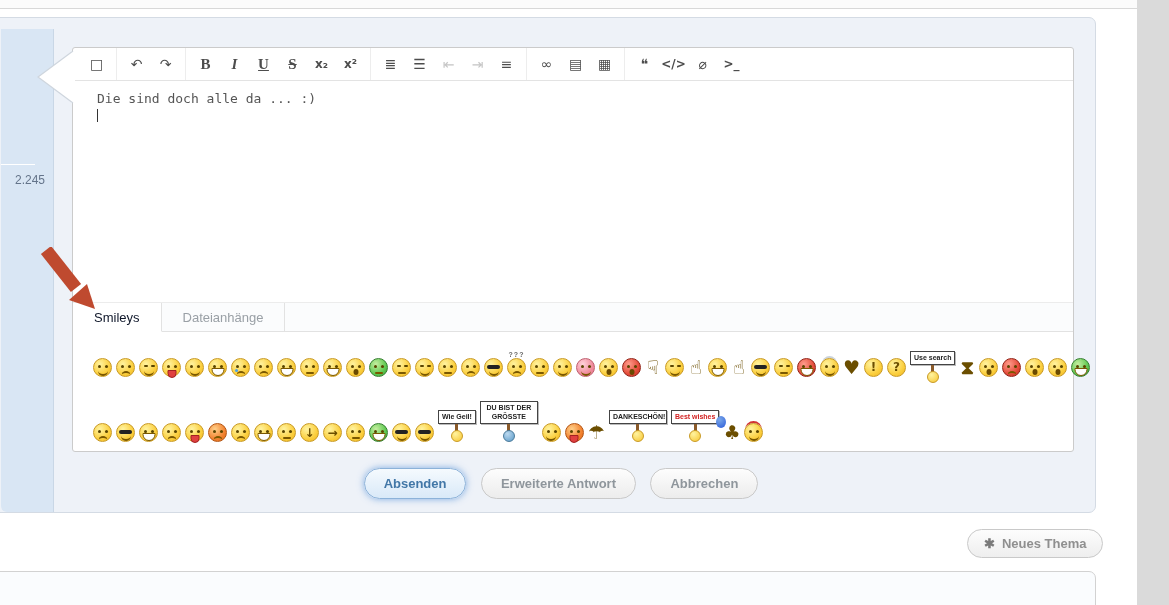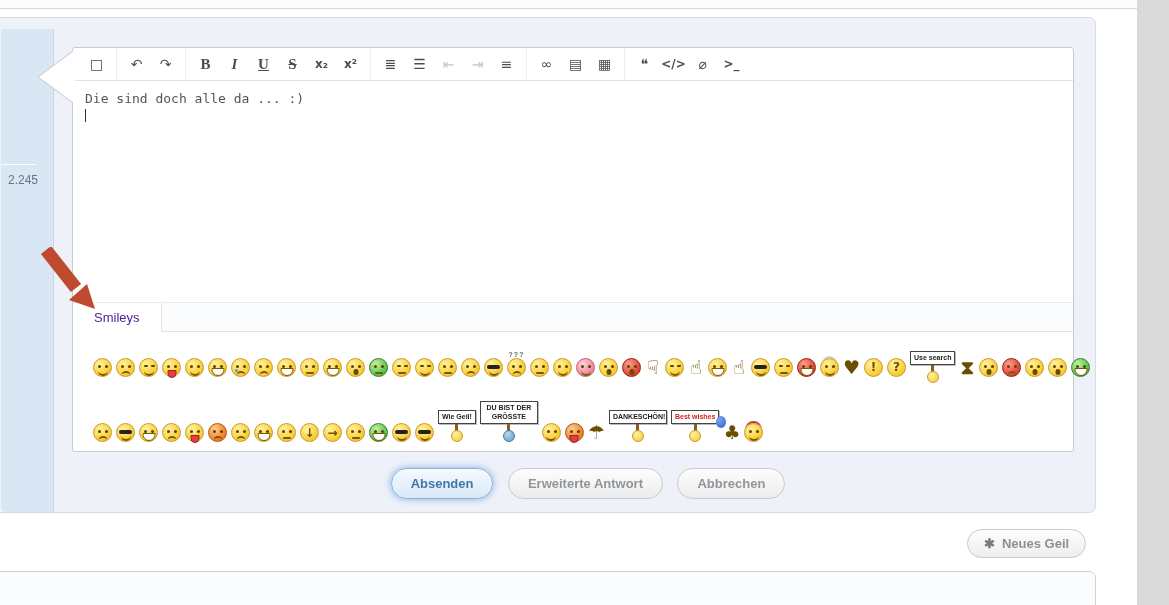--- a/index.html
+++ b/index.html
@@ -7,47 +7,47 @@
   body { position:relative; background:#fff; font-family:"Liberation Sans",sans-serif; overflow:hidden; }
 
   .top-strip { position:absolute; left:0; top:0; width:1137px; height:9px; background:#fbfbfb; border-bottom:1px solid #d8d8d8; }
   .right-strip { position:absolute; left:1137px; top:0; width:32px; height:605px; background:#dadada; }
 
   .post-panel { position:absolute; left:-22px; top:17px; width:1118px; height:496px;
     background:#eef2f8; border:1px solid #d4dbe4; border-radius:7px; }
   .avatar-col { position:absolute; left:22px; top:11px; bottom:0; width:53px;
     background:#d9e6f4; border-right:1px solid #c9d7e6; border-radius:0 0 0 6px; }
   .side-rule { position:absolute; top:135px; left:0; width:34px; border-top:1px solid #fff; }
-  .post-count { position:absolute; top:144px; left:0; width:44px; text-align:center;
+  .post-count { position:absolute; top:144px; left:0; width:44px; text-align:right;
     font-size:12px; color:#64748a; }
 
   .editor { position:absolute; left:72px; top:47px; width:1002px; height:405px;
     background:#fff; border:1px solid #cbcbcb; border-radius:3px; z-index:2; }
 
   .notch { position:absolute; left:35px; top:50px; z-index:6; }
 
   .toolbar { height:33px; border-bottom:1px solid #e3e3e3; display:flex; align-items:stretch; padding-left:4px; }
   .tb-group { display:flex; align-items:center; padding:0 5px; border-right:1px solid #ededed; }
   .tb-group:last-child { border-right:none; }
   .tb-btn { min-width:27px; height:26px; margin:0 1px; border:none; background:none; color:#4d4d4d;
     font-family:"DejaVu Sans",sans-serif; font-size:14px; display:flex; align-items:center; justify-content:center;
     cursor:pointer; border-radius:3px; line-height:1; }
   .tb-btn.serif { font-family:"Liberation Serif",serif; font-weight:bold; font-size:15px; }
   .tb-btn.i { font-style:italic; } .tb-btn.u { text-decoration:underline; } .tb-btn.s { text-decoration:line-through; }
   .tb-btn.small { font-size:12px; font-weight:bold;text-align:center; }
   .tb-btn.disabled { color:#c6c6c6; cursor:default; }
 
-  .content { position:relative; height:221px; padding:10px 12px;
+  .content { position:relative; height:221px; padding:10px 24px;
     font-family:"DejaVu Sans Mono",monospace; font-size:13px; color:#555; line-height:16px; cursor:text; }
   .caret { display:block; width:1px; height:13px; background:#333; margin-top:2px; }
 
   .tabbar { height:30px; background:#fbfcfd; border-top:1px solid #ececec; border-bottom:1px solid #e2e2e2; display:flex; }
   .tab { padding:0 21px; display:flex; align-items:center; font-size:13px; color:#9aa0a6;
     border-right:1px solid #e2e2e2; cursor:pointer; }
-  .tab.active { background:#fff; color:#4c1d95; margin-bottom:-1px; border-bottom:1px solid #fff; }
+  .tab.active { background:#fff; color:#0f172a; margin-bottom:-1px; border-bottom:1px solid #fff; }
 
   .smiley-panel { padding:12px 20px 6px; }
   .smiley-row { display:flex; align-items:center; gap:4px; height:46px; }
   .smiley-row.r2 { align-items:flex-end; height:56px; padding-bottom:4px; }
 
   .sm { position:relative; width:19px; height:19px; border-radius:50%; flex:0 0 auto;
     background:radial-gradient(circle at 35% 30%, #fff3a0, #fbce3c 62%, #eeb424);
     border:1px solid #c99a23; display:inline-block; cursor:pointer; }
   .sm::before { content:""; position:absolute; width:3px; height:3px; background:#5a4500; border-radius:50%;
     left:4px; top:6px; box-shadow:7px 0 0 #5a4500; }
@@ -84,21 +84,21 @@
   .board { background:#fff; border:1px solid #444; color:#222; font-weight:bold; font-size:7px;
     padding:2px 3px; text-align:center; line-height:1.2; max-width:58px; box-shadow:1px 1px 0 #bbb; }
   .board.red-text { color:#d22222; }
   .post { width:3px; height:8px; background:#8a5a2a; }
   .mini { width:12px; height:12px; border-radius:50%;
     background:radial-gradient(circle at 35% 30%, #fff3a0, #f7c631); border:1px solid #c99a23; margin-top:-2px; }
   .mini.blueface { background:radial-gradient(circle at 35% 30%, #bcd9ef, #5a9ac8); border-color:#4a7a9a; }
   .balloon { position:absolute; right:-7px; top:6px; width:10px; height:12px; border-radius:50%;
     background:radial-gradient(circle at 35% 30%, #7aa8e8, #2a5ad9); }
 
-  .btn-row { position:absolute; left:87px; top:468px; width:1002px; text-align:center; z-index:3; }
+  .btn-row { position:absolute; left:60px; top:468px; width:1002px; text-align:center; z-index:3; }
   .btn { display:inline-block; margin:0 5px; padding:7px 19px; border-radius:16px;
     font-family:"Liberation Sans",sans-serif; font-weight:bold; font-size:13px; color:#8f969c;
     background:linear-gradient(#fdfdfd,#ececec); border:1px solid #c9c9c9; cursor:pointer; }
   .btn.primary { color:#4277a7; background:linear-gradient(#f5fafe,#d9e9f8); border:1px solid #8cb2d9;
     box-shadow:0 0 7px rgba(100,155,220,.8); }
 
   .annotation-arrow { position:absolute; left:40px; top:247px; z-index:10; pointer-events:none; }
 
   .new-topic { position:absolute; left:967px; top:529px; height:29px; padding:0 16px; border-radius:15px;
     background:linear-gradient(#fdfdfd,#eeeeee); border:1px solid #c9c9c9; color:#8f8f8f;
@@ -163,20 +163,21 @@
         <button class="tb-btn">⌀</button>
         <button class="tb-btn small">&gt;_</button>
       </div>
     </div>
   <div class="content">
     <div>Die sind doch alle da ... :)</div>
     <span class="caret"></span>
   </div>
   <div class="tabbar">
     <div class="tab active">Smileys</div>
+    <div class="tab">Dateianhänge</div>
   </div>
   <div class="smiley-panel">
     <div class="smiley-row r1">
         <span class="sm sm-smile"></span>
         <span class="sm sm-frown"></span>
         <span class="sm sm-wink"></span>
         <span class="sm sm-tongue"></span>
         <span class="sm sm-smile"></span>
         <span class="sm sm-grin"></span>
         <span class="sm sm-cry"></span>
@@ -297,16 +298,16 @@
 </svg>
 
 <div class="btn-row">
   <button class="btn primary">Absenden</button>
   <button class="btn">Erweiterte Antwort</button>
   <button class="btn">Abbrechen</button>
 </div>
 
 <button class="new-topic">
   <span class="ico">✱</span>
-  <span>Neues Geil</span>
+  <span>Neues Thema</span>
 </button>
 
 <div class="bottom-panel"></div>
 
 </body></html>

